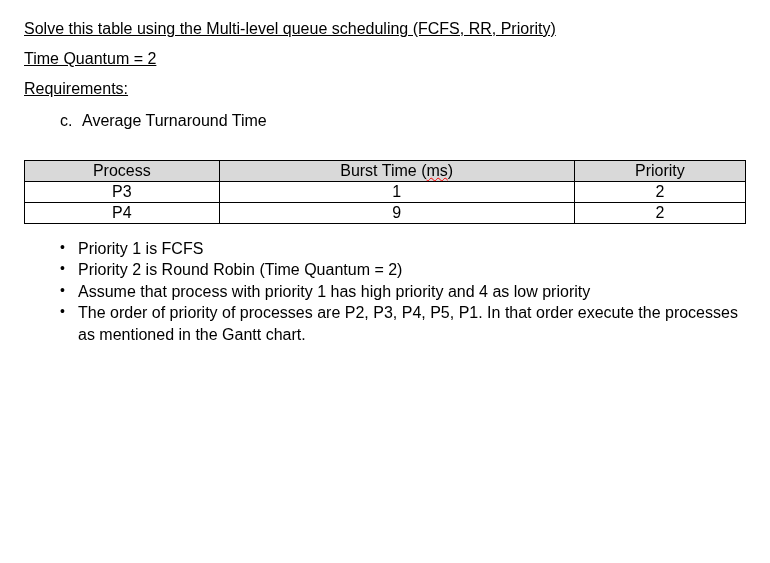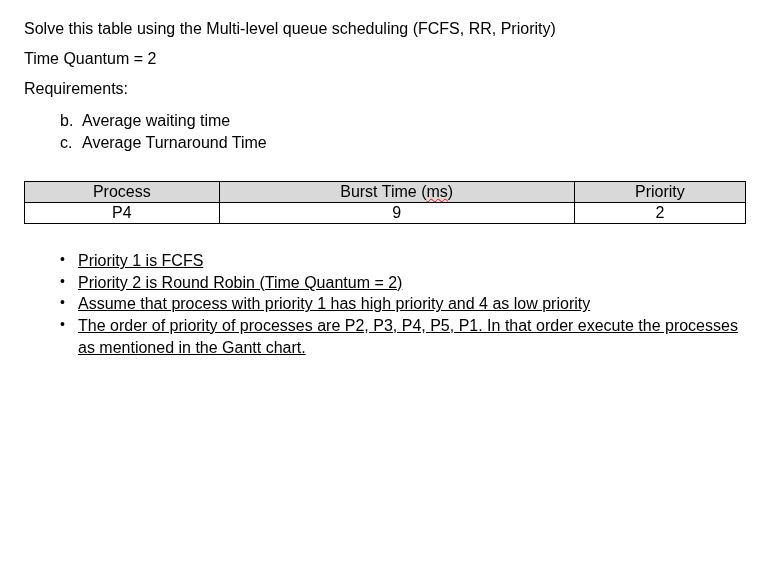--- a/index.html
+++ b/index.html
@@ -4,71 +4,75 @@
   <style>
     * { margin: 0; padding: 0; box-sizing: border-box; }
     body {
       font-family: Arial, sans-serif;
       font-size: 16px;
       color: #000;
       background: #fff;
       padding: 20px 24px;
       width: 770px;
     }
-    .line { margin-bottom: 12px; }
+    .line { margin-bottom: 12px; text-decoration: underline; }
     .ol-list { list-style: none; padding-left: 36px; margin-top: 4px; margin-bottom: 28px; }
     .ol-list li { line-height: 1.35; }
     .ol-list .marker { display: inline-block; width: 22px; }
     table {
       border-collapse: collapse;
       width: 100%;
-      margin-bottom: 26px;
+      margin-bottom: 14px;
     }
     th, td {
       border: 1px solid #000;
       text-align: center;
       padding: 1px 4px;
       font-weight: normal;
     }
     th { background: #d9d9d9; }
     .burst-header { position: relative; }
     .squiggle {
       text-decoration: underline wavy red;
       text-decoration-thickness: 1px;
     }
     .bullets { list-style: none; padding-left: 36px; }
-    .bullets li { line-height: 1.35; position: relative; padding-left: 18px; text-decoration: underline; }
+    .bullets li { line-height: 1.35; position: relative; padding-left: 18px; }
     .bullets li::before {
       content: "•";
       position: absolute;
       left: 0;
       font-size: 14px;
     }
   </style>
 </head>
 <body>
 
 <div class="line">Solve this table using the Multi-level queue scheduling (FCFS, RR, Priority)</div>
 <div class="line">Time Quantum = 2</div>
 <div class="line">Requirements:</div>
 
 <ol class="ol-list">
-  <li><span class="marker">b.</span><span>Average waiting time</span></li>
   <li><span class="marker">c.</span><span>Average Turnaround Time</span></li>
 </ol>
 
 <table>
   <thead>
     <tr>
       <th>Process</th>
       <th class="burst-header"><span>Burst Time (</span><span class="squiggle">ms</span><span>)</span></th>
       <th>Priority</th>
     </tr>
   </thead>
   <tbody>
+    <tr>
+      <td>P3</td>
+      <td>1</td>
+      <td>2</td>
+    </tr>
     <tr>
       <td>P4</td>
       <td>9</td>
       <td>2</td>
     </tr>
   </tbody>
 </table>
 
 <ul class="bullets">
   <li>Priority 1 is FCFS</li>

